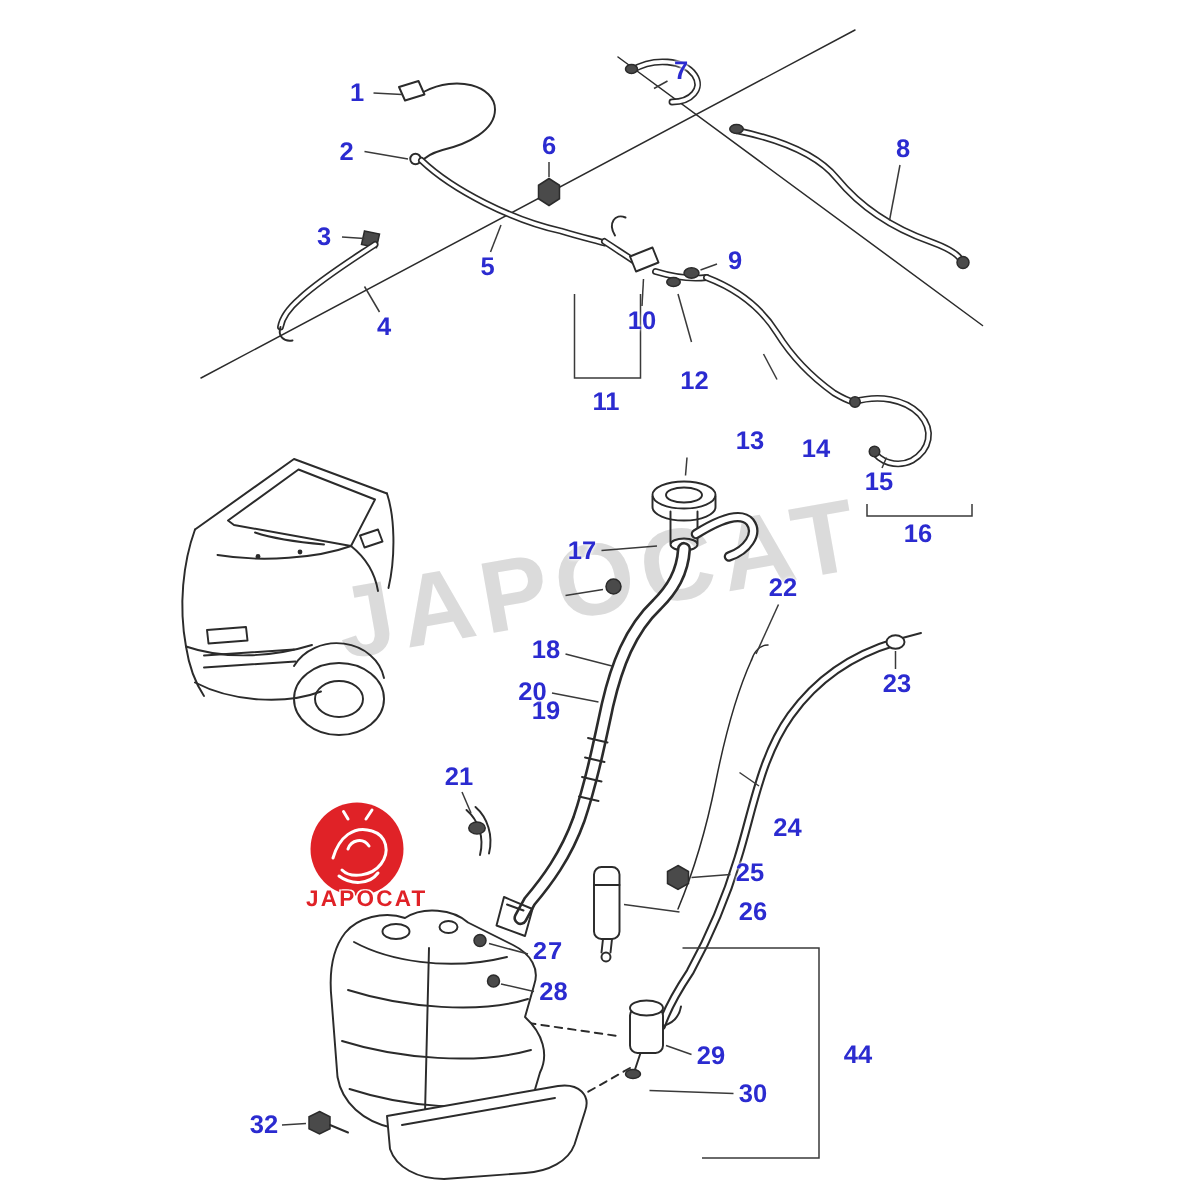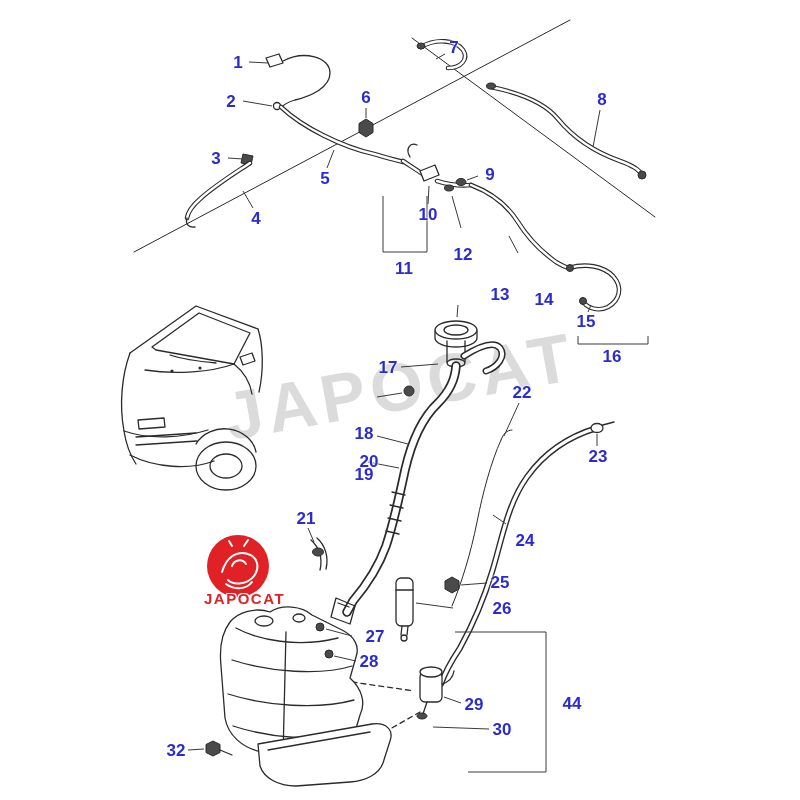--- a/index.html
+++ b/index.html
@@ -232,28 +232,28 @@
       <div class="callout" style="left: 428px; top: 214px;">10</div>
       <div class="callout" style="left: 404px; top: 268px;">11</div>
       <div class="callout" style="left: 463px; top: 254px;">12</div>
       <div class="callout" style="left: 472px; top: 294px; margin-left: 28px;">13</div>
       <div class="callout" style="left: 544px; top: 263px; margin-top: 36px;">14</div>
       <div class="callout" style="left: 586px; top: 321px;">15</div>
       <div class="callout" style="left: 612px; top: 356px;">16</div>
       <div class="callout" style="left: 388px; top: 367px;">17</div>
       <div class="callout" style="left: 364px; top: 417px; margin-top: 16px;">18</div>
       <div class="callout" style="left: 364px; top: 435px; margin-top: 39px;">19</div>
-      <div class="callout" style="left: 369px; top: 461px;">20</div>
+      <div class="callout" style="left: 355px; top: 461px;">20</div>
       <div class="callout" style="left: 306px; top: 518px;">21</div>
       <div class="callout" style="left: 522px; top: 392px;">22</div>
       <div class="callout" style="left: 598px; top: 456px;">23</div>
-      <div class="callout" style="left: 518px; top: 540px; padding-left: 14px;">24</div>
+      <div class="callout" style="left: 518px; top: 552px; padding-left: 14px;">24</div>
       <div class="callout" style="left: 500px; top: 582px;">25</div>
       <div class="callout" style="left: 466px; top: 608px; margin-left: 36px;">26</div>
-      <div class="callout" style="left: 375px; top: 636px;">27</div>
+      <div class="callout" style="left: 365px; top: 636px; font-family: Liberation Mono, monospace;">27</div>
       <div class="callout" style="left: 369px; top: 661px;">28</div>
       <div class="callout" style="left: 474px; top: 704px;">29</div>
       <div class="callout" style="left: 502px; top: 729px;">30</div>
       <div class="callout" style="left: 572px; top: 703px;">44</div>
       <div class="callout" style="left: 176px; top: 750px;">32</div>
     </div>
 
   <div class="logo">
     <svg width="68" height="68" viewBox="0 0 68 68">
       <circle class="logo-circle" cx="34" cy="34" r="31"></circle>

